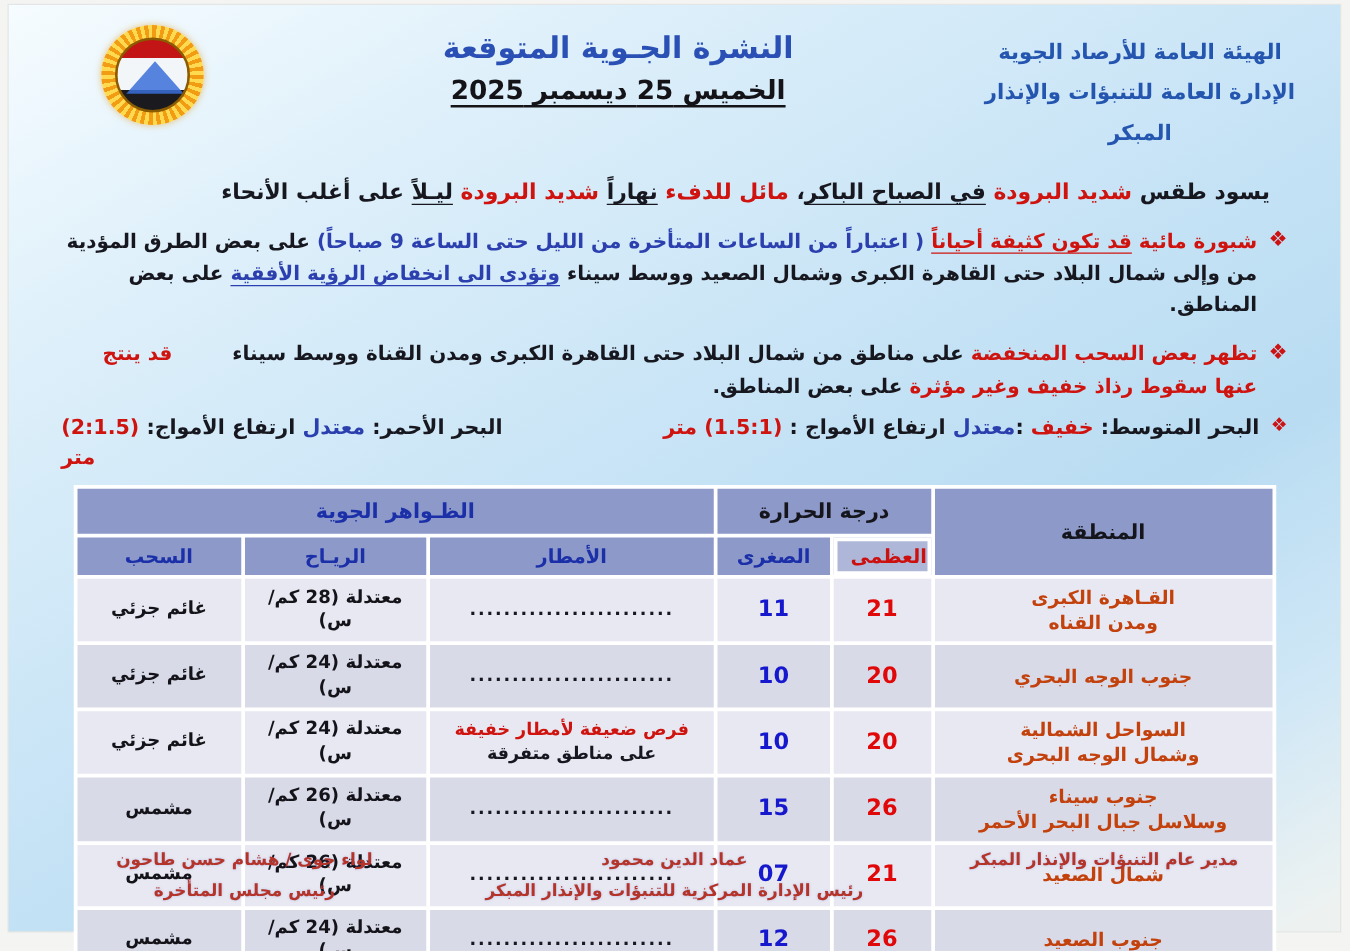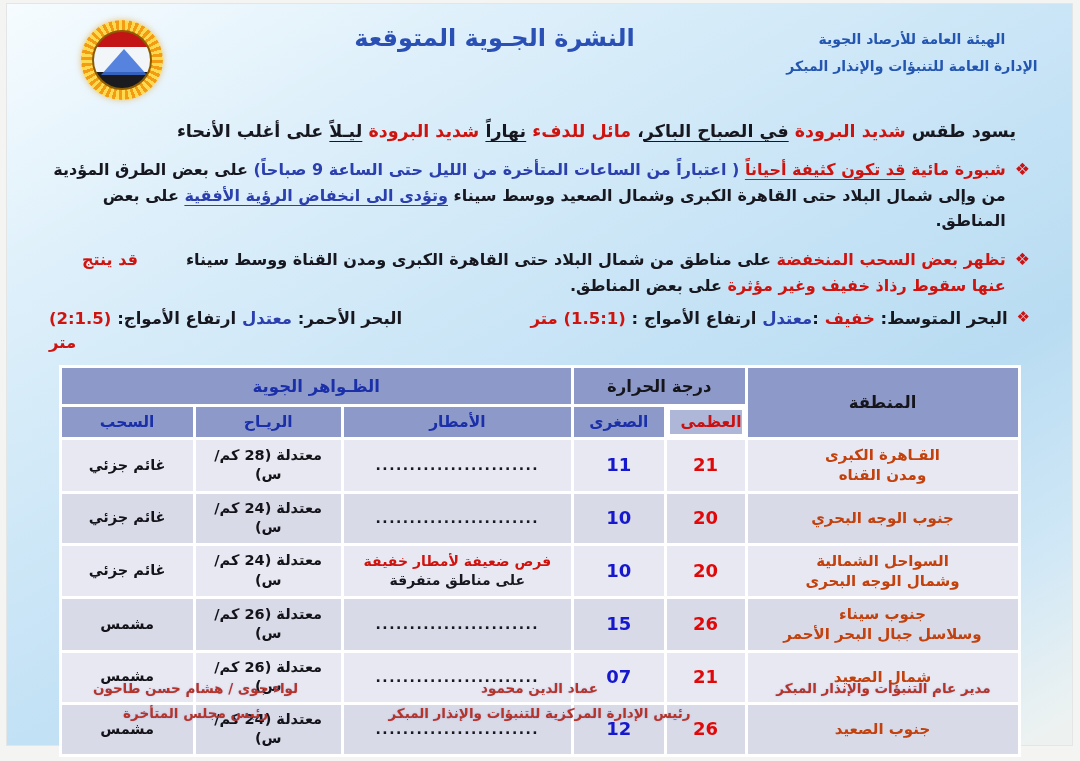--- a/index.html
+++ b/index.html
@@ -43,21 +43,21 @@
     border-bottom: 26px solid #3a6fd8;
     opacity: .85;
   }
   .title-wrap { flex: 1; text-align: center; padding-top: 6px; }
   .doc-title { color: #2b50b5; font-size: 24px; letter-spacing: .5px; }
   .doc-date {
     color: #141418; font-size: 21px; margin-top: 8px;
     display: inline-block; text-decoration: underline;
     text-underline-offset: 5px; text-decoration-thickness: 2px;
   }
-  .org-wrap { width: 280px; text-align: center; color: #2456b0; font-size: 14px; line-height: 1.9; padding-top: 8px; }
+  .org-wrap { width: 280px; text-align: center; color: #2456b0; font-size: 17px; line-height: 1.9; padding-top: 8px; }
   
   .content { direction: rtl; padding: 10px 42px 0 42px; color: #17171f; }
   .summary { font-size: 17.5px; line-height: 1.5; padding: 8px 14px 0 0; }
   .bullet-row { display: flex; gap: 9px; margin-top: 13px; font-size: 16px; line-height: 1.6; }
   .bullet-row .diamond { color: #cc1212; font-size: 17px; line-height: 1.5; flex: 0 0 auto; }
   .bullet-text { flex: 1; }
   .sea-row { display: flex; margin-top: 9px; font-size: 16.5px; line-height: 1.45; }
   .sea-row .diamond { color: #cc1212; font-size: 15px; margin-left: 9px; }
   .sea-med { flex: 1; }
   .sea-red { width: 385px; text-align: left; }
@@ -106,20 +106,21 @@
   <div class="header">
     <div class="logo-wrap">
       <div class="logo">
         <div class="logo-inner">
           <div class="logo-mount"></div>
         </div>
       </div>
     </div>
     <div class="title-wrap">
       <div class="doc-title">النشرة الجـوية المتوقعة</div>
+      <div class="doc-date">الخميس 25 ديسمبر 2025</div>
     </div>
     <div class="org-wrap">
       <div>الهيئة العامة للأرصاد الجوية</div>
       <div>الإدارة العامة للتنبؤات والإنذار المبكر</div>
     </div>
   </div>
 
   <div class="content">
 
     <div class="summary"><span style="color: rgb(23, 23, 31);">يسود طقس </span><span style="color: rgb(207, 20, 16);">شديد البرودة</span><span style="color: rgb(23, 23, 31);"> </span><span style="color: rgb(23, 23, 31); text-decoration: underline; text-underline-offset: 4px;">في الصباح الباكر</span><span style="color: rgb(23, 23, 31);">، </span><span style="color: rgb(207, 20, 16);">مائل للدفء </span><span style="color: rgb(23, 23, 31); text-decoration: underline; text-underline-offset: 4px;">نهاراً</span><span style="color: rgb(23, 23, 31);"> </span><span style="color: rgb(207, 20, 16);">شديد البرودة </span><span style="color: rgb(23, 23, 31); text-decoration: underline; text-underline-offset: 4px;">ليـلاً</span><span style="color: rgb(23, 23, 31);"> على أغلب الأنحاء</span></div>

